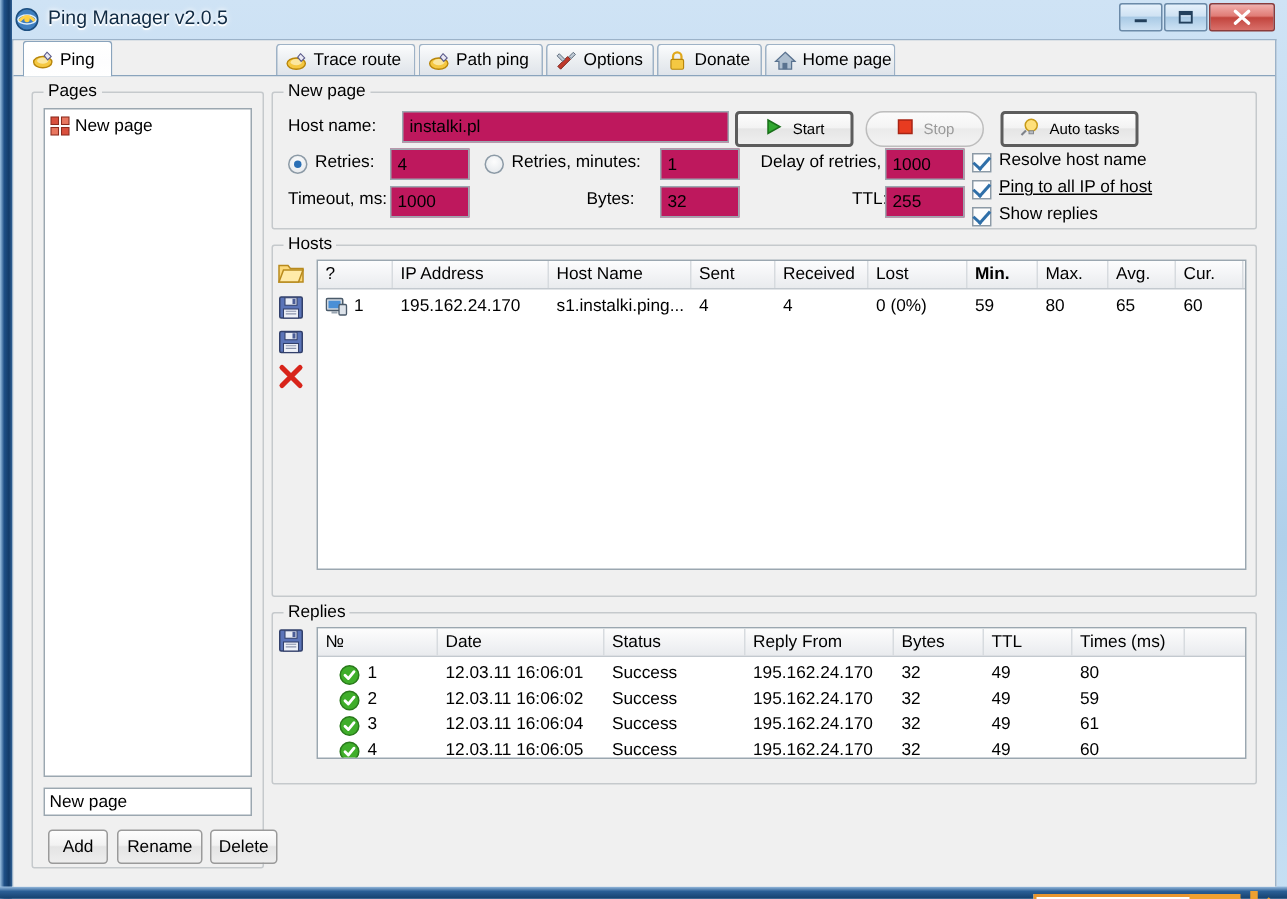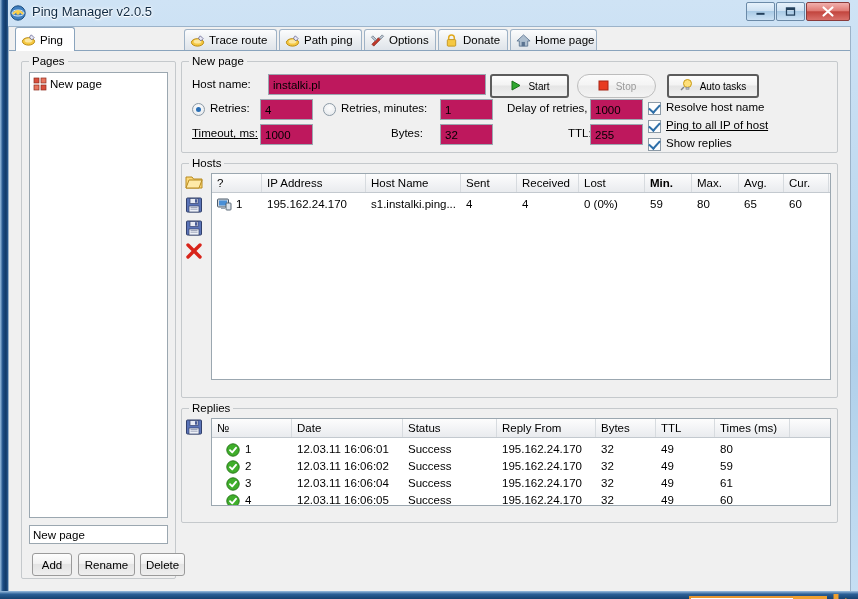--- a/index.html
+++ b/index.html
@@ -346,21 +346,21 @@
         <div class="radio" style="left:141px;top:41px;"></div>
         <div class="lbl" style="left:159px;top:40px;">Retries, minutes:</div>
         <input class="tb" style="left: 258px; top: 37px; width: 53px;" type="text" value="1">
 
         <div class="lbl" style="left:325px;top:40px;">Delay of retries, ms:</div>
         <input class="tb" style="left: 408px; top: 37px; width: 53px;" type="text" value="1000">
 
         <div class="cbx on" style="left:466px;top:40px;"></div>
         <div class="lbl" style="left:484px;top:39px;">Resolve host name</div>
 
-        <div class="lbl" style="left:10px;top:65px;text-decoration:underline;">Timeout, ms:</div>
+        <div class="lbl" style="left:10px;top:65px;">Timeout, ms:</div>
         <input class="tb" style="left: 78px; top: 62px; width: 53px;" type="text" value="1000">
 
         <div class="lbl" style="left:209px;top:65px;">Bytes:</div>
         <input class="tb" style="left: 258px; top: 62px; width: 53px;" type="text" value="32">
 
         <div class="lbl" style="left:386px;top:65px;">TTL:</div>
         <input class="tb" style="left: 408px; top: 62px; width: 53px;" type="text" value="255">
 
         <div class="cbx on" style="left:466px;top:58px;"></div>
         <div class="lbl" style="left:484px;top:57px;text-decoration:underline;">Ping to all IP of host</div>

